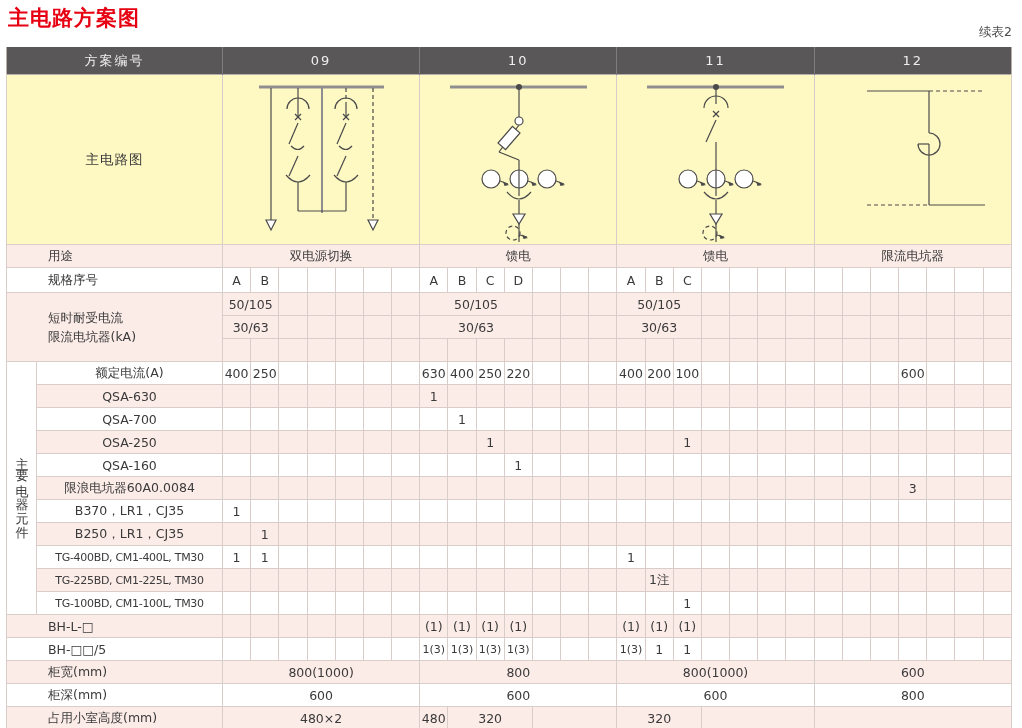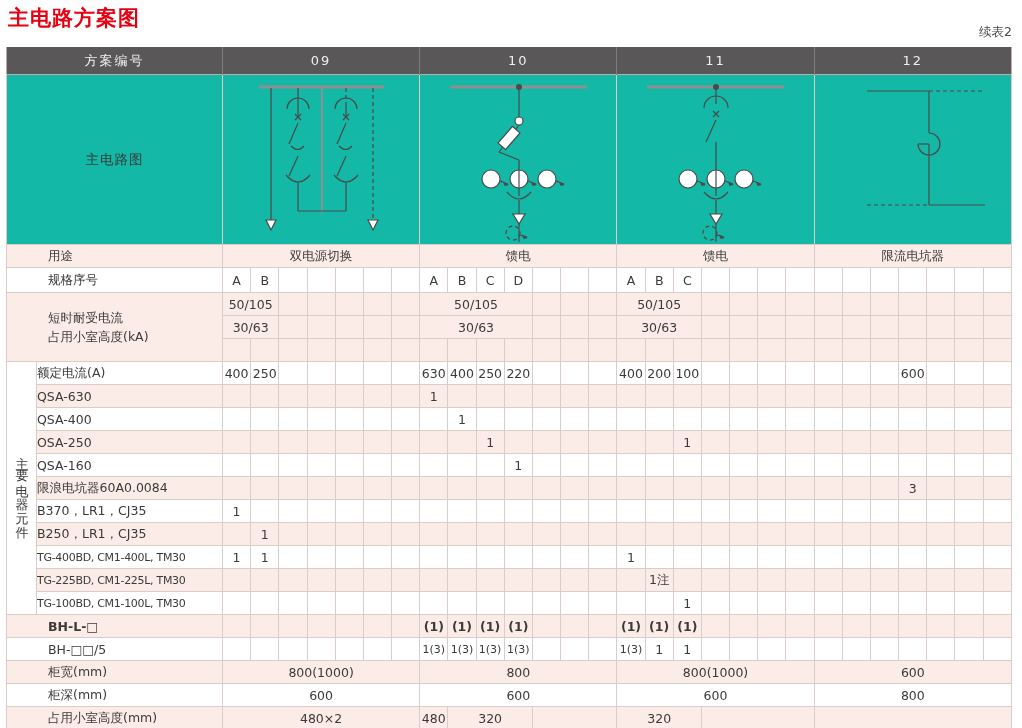--- a/index.html
+++ b/index.html
@@ -13,26 +13,26 @@
            border-left:1px solid #7e7c7c;letter-spacing:2px;}
   thead th:first-child{border-left:none;}
   td{border:1px solid #d9cdc9;font-size:12.5px;height:22px;padding:0;overflow:hidden;white-space:nowrap;}
   tr.shade td{background:#fcece8;}
   tr.thick td{border-top:1.5px solid #8f8f8f;}
   td.val{text-align:center;}
   td.sm{font-size:11px;}
   td.sb{border-left:1.5px solid #9a9a9a;}
   td.lab{text-align:left;background:inherit;}
   td.lab2{padding-left:41px;}
-  td.lab1{padding-left:0;}
+  td.lab1{padding-left:0;text-align:center;}
   td.cond{font-size:11px;letter-spacing:-0.3px;}
   td.lab div{line-height:1.55;}
   td.strip{writing-mode:vertical-rl;text-orientation:upright;text-align:center;letter-spacing:14px;
            font-size:13px;background:#fff !important;border-right:1px solid #d9cdc9;}
-  tr.diagram td{background:#14b8a6;border-top:1px solid #b9aeab;}
+  tr.diagram td{background:#fef9c3;border-top:1px solid #b9aeab;}
   td.dlab{text-align:center;font-size:13.5px;letter-spacing:1px;}
   td.dia{padding:0;}
   td.dia svg{display:block;margin:0 auto;}
   .w{stroke:#4a4a4a;stroke-width:1.2;fill:none;}
   .d{stroke:#4a4a4a;stroke-width:1.2;fill:none;stroke-dasharray:4 3;}
   .bus{stroke:#8f8f8f;stroke-width:3;fill:none;}
   .bus2{stroke:#8f8f8f;stroke-width:2;fill:none;}
   .wf{stroke:#4a4a4a;stroke-width:1.2;fill:#fff;}
   .blk{fill:#4a4a4a;stroke:none;}
 </style>
@@ -227,21 +227,21 @@
           <td class="val"></td>
           <td class="val"></td>
           <td class="val"></td>
           <td class="val"></td>
           <td class="val"></td>
           <td class="val"></td>
         </tr>
         <tr class="thick shade" style="height: 23px;">
           <td class="lab lab2" colspan="2" rowspan="3">
             <div>短时耐受电流</div>
-            <div>占用小室高度(kA)</div>
+            <div>限流电坑器(kA)</div>
           </td>
           <td class="val sb" colspan="2">50/105</td>
           <td class="val"></td>
           <td class="val"></td>
           <td class="val"></td>
           <td class="val"></td>
           <td class="val"></td>
           <td class="val sb" colspan="4">50/105</td>
           <td class="val"></td>
           <td class="val"></td>
@@ -370,21 +370,21 @@
           <td class="val"></td>
           <td class="val sb"></td>
           <td class="val"></td>
           <td class="val"></td>
           <td class="val"></td>
           <td class="val"></td>
           <td class="val"></td>
           <td class="val"></td>
         </tr>
         <tr style="height: 23px;">
-          <td class="lab lab1" colspan="1">QSA-400</td>
+          <td class="lab lab1" colspan="1">QSA-700</td>
           <td class="val sb"></td>
           <td class="val"></td>
           <td class="val"></td>
           <td class="val"></td>
           <td class="val"></td>
           <td class="val"></td>
           <td class="val"></td>
           <td class="val sb"></td>
           <td class="val">1</td>
           <td class="val"></td>
@@ -648,21 +648,21 @@
           <td class="val"></td>
           <td class="val"></td>
           <td class="val sb"></td>
           <td class="val"></td>
           <td class="val"></td>
           <td class="val"></td>
           <td class="val"></td>
           <td class="val"></td>
           <td class="val"></td>
         </tr>
-        <tr class="thick shade" style="height: 23px; font-weight: bold;">
+        <tr class="thick shade" style="height: 23px;">
           <td class="lab lab2" colspan="2">BH-L-□</td>
           <td class="val sb"></td>
           <td class="val"></td>
           <td class="val"></td>
           <td class="val"></td>
           <td class="val"></td>
           <td class="val"></td>
           <td class="val"></td>
           <td class="val sb">(1)</td>
           <td class="val">(1)</td>

